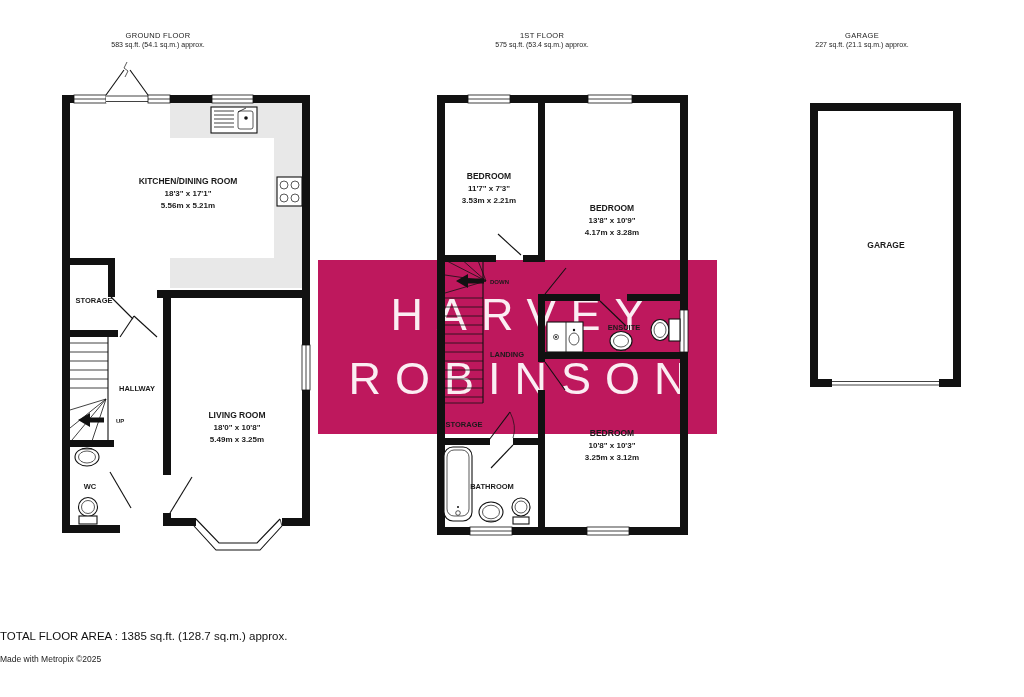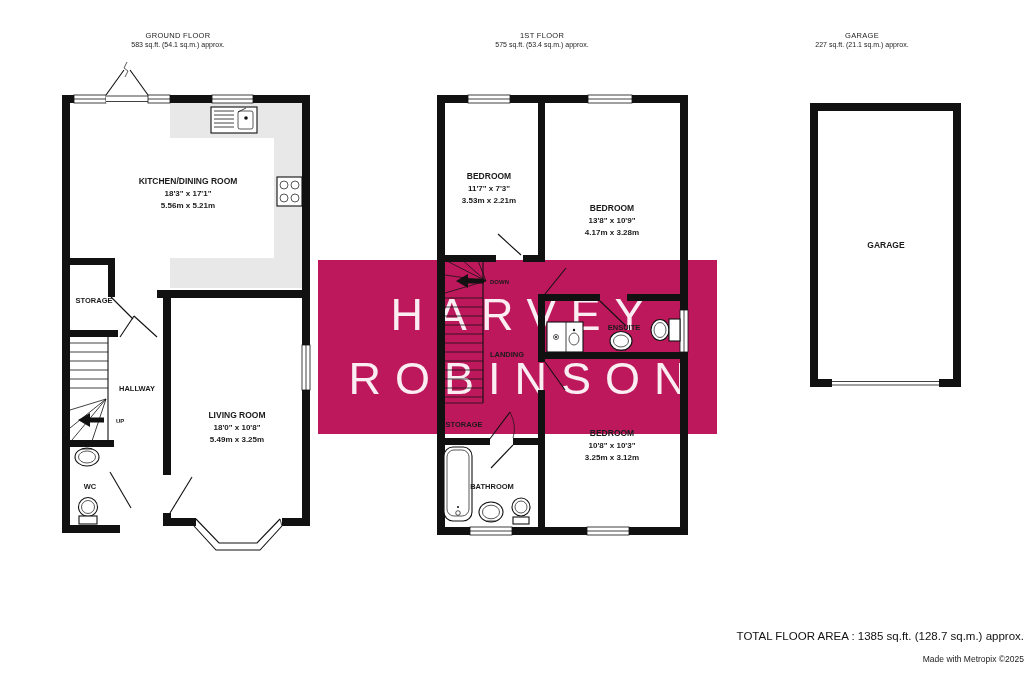--- a/index.html
+++ b/index.html
@@ -7,41 +7,41 @@
        font-family:"Liberation Sans",sans-serif;color:#1a1a1a;}
   .hdr{position:absolute;width:220px;text-align:center;color:#222;}
   .hdr .t{display:block;font-size:7.5px;letter-spacing:.3px;}
   .hdr .a{display:block;font-size:7px;margin-top:1px;}
   .wm{position:absolute;left:318px;top:260px;width:399px;height:174px;
       background:#be185d;display:flex;flex-direction:column;align-items:center;
       justify-content:center;z-index:1;}
   .wm span{color:rgba(255,255,255,.93);font-size:45px;font-weight:300;
       letter-spacing:14px;padding-left:14px;line-height:64px;white-space:nowrap;}
   svg.plan{position:absolute;left:0;top:0;z-index:2;}
-  .footer{position:absolute;left:0;width:1024px;text-align:right;z-index:3;}
+  .footer{position:absolute;left:0;width:1024px;text-align:left;z-index:3;}
   .footer .total{font-size:11.5px;color:#111;}
   .footer .credit{font-size:8.5px;color:#222;margin-top:12px;}
   
   text{font-family:"Liberation Sans",sans-serif;fill:#1a1a1a;}
   .room-name{font-size:8.5px;font-weight:bold;text-anchor:middle;}
   .room-dim{font-size:8px;font-weight:bold;text-anchor:middle;}
   .room-small{font-size:7.5px;font-weight:bold;text-anchor:middle;}
   .tiny{font-size:6px;font-weight:bold;text-anchor:start;}
   .wall{fill:#111;}
   .win{fill:#fff;stroke:#111;stroke-width:.8;}
   .ln{stroke:#111;stroke-width:.8;fill:none;}
   .ln2{stroke:#111;stroke-width:1.1;fill:none;}
   .fix{fill:#fff;stroke:#111;stroke-width:1.1;}
   .fixthin{fill:none;stroke:#111;stroke-width:.7;}
   .counter{fill:#e8e8e8;}
 </style>
 </head>
 <body>
 
-<div class="hdr" style="left:68px;top:31px">
+<div class="hdr" style="left:48px;top:31px">
   <span class="t">GROUND FLOOR</span>
   <span class="a">583 sq.ft. (54.1 sq.m.) approx.</span>
 </div>
 <div class="hdr" style="left:432px;top:31px">
   <span class="t">1ST FLOOR</span>
   <span class="a">575 sq.ft. (53.4 sq.m.) approx.</span>
 </div>
 <div class="hdr" style="left:752px;top:31px">
   <span class="t">GARAGE</span>
   <span class="a">227 sq.ft. (21.1 sq.m.) approx.</span>

